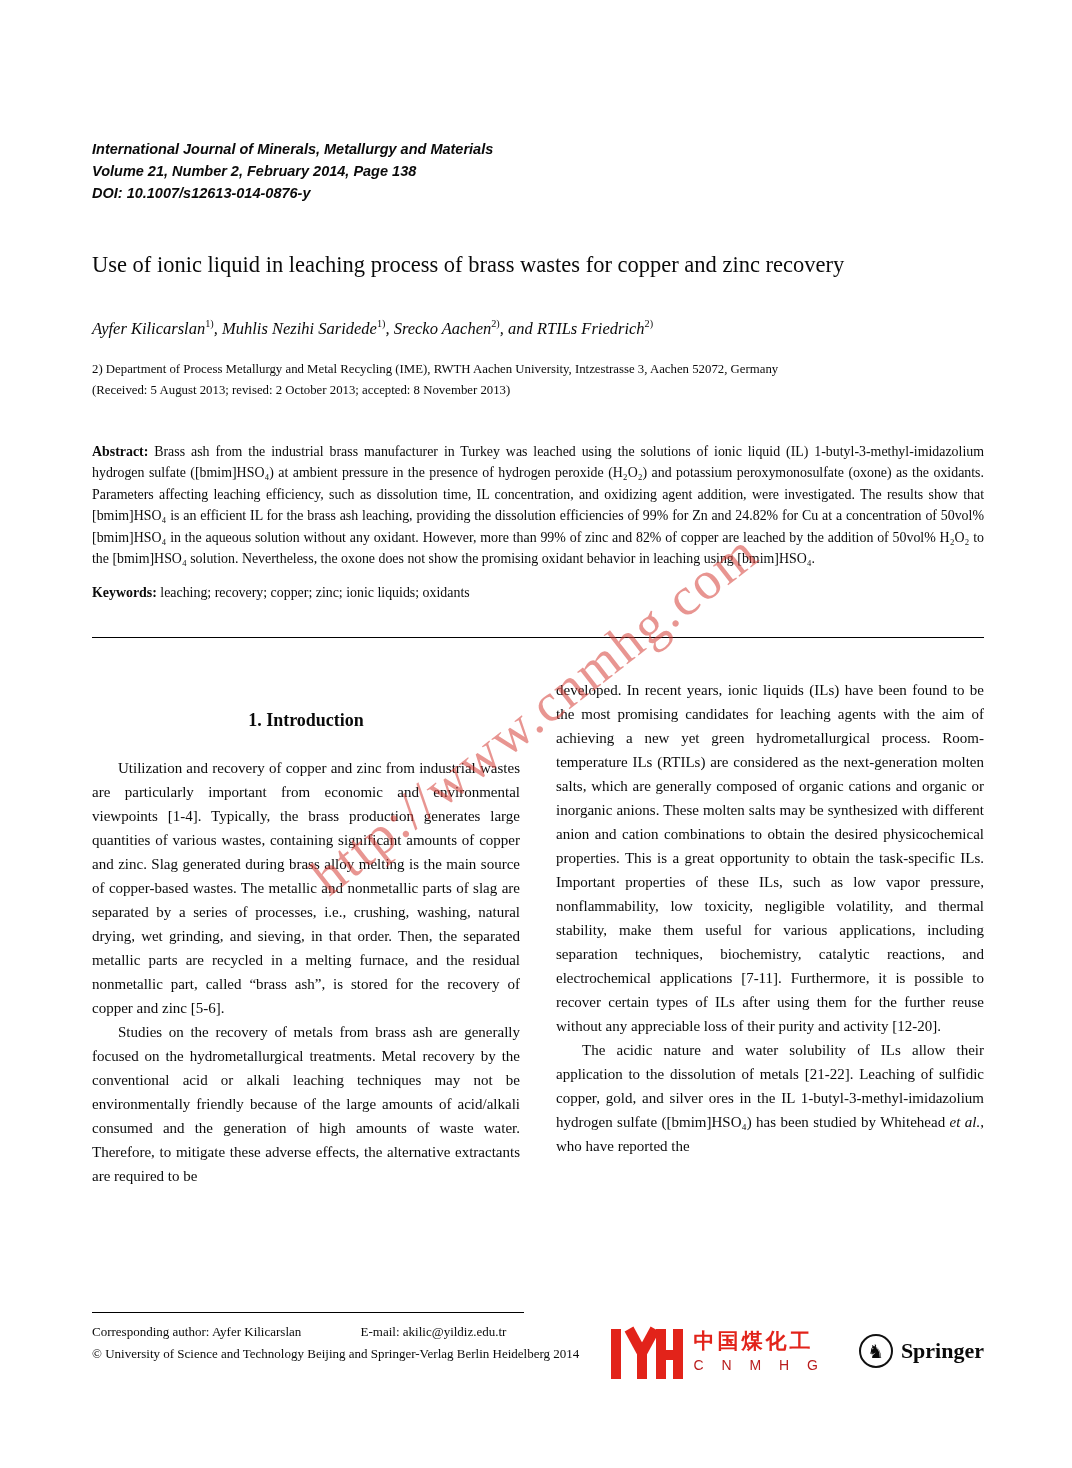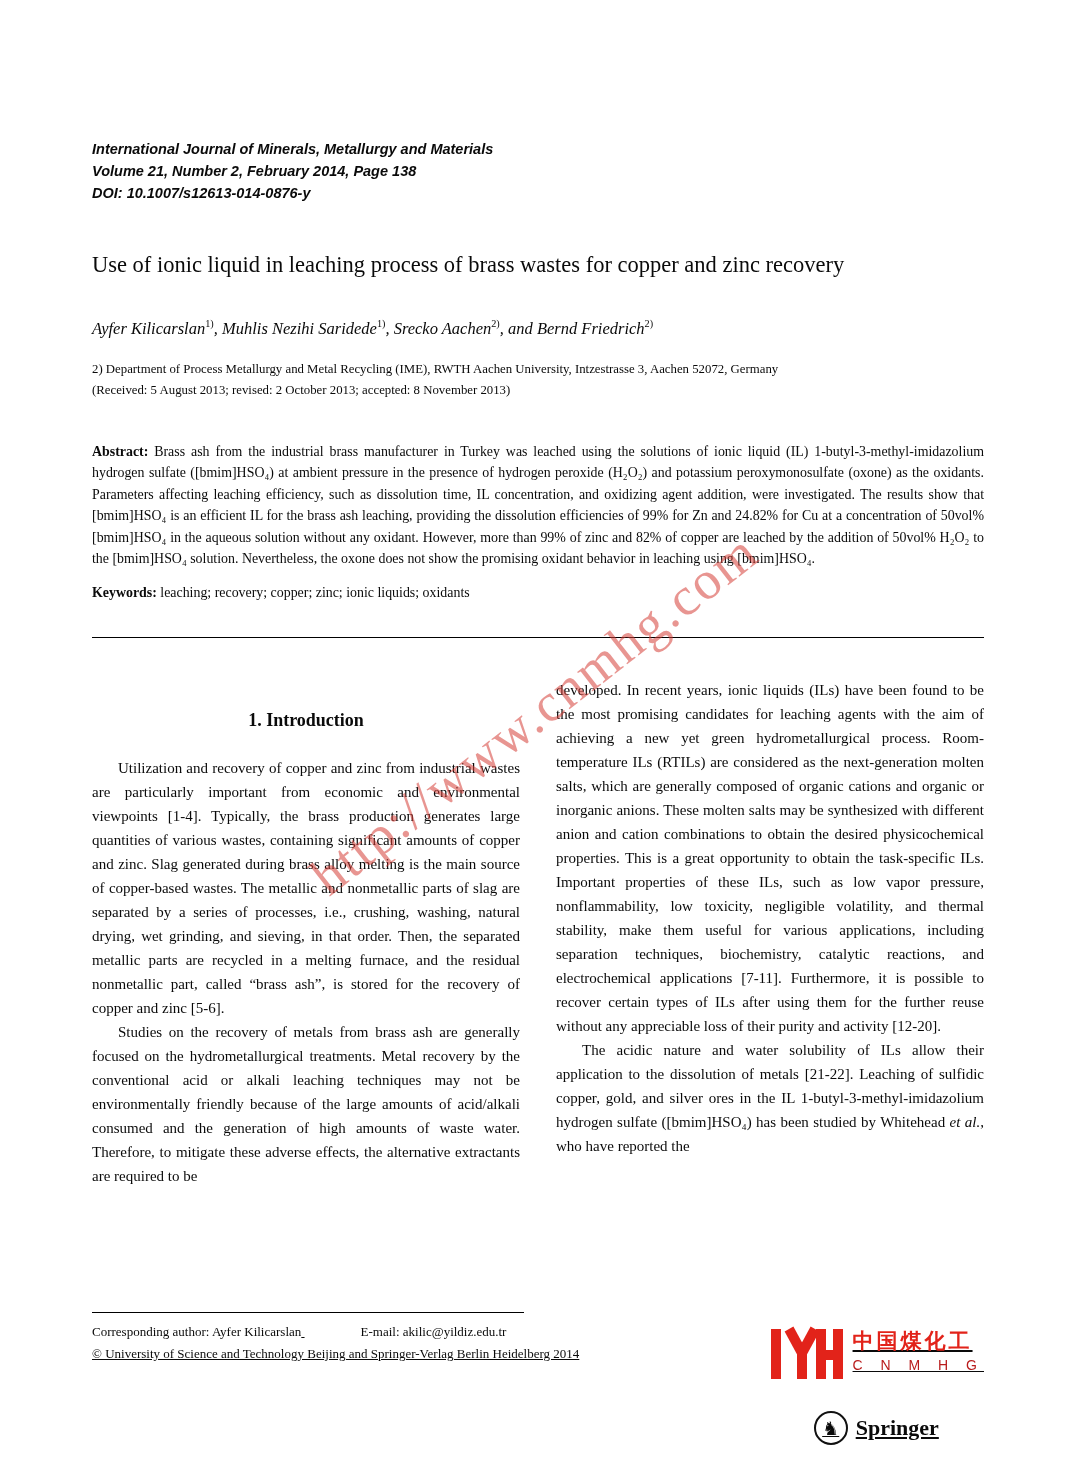--- a/index.html
+++ b/index.html
@@ -70,25 +70,25 @@
   .col h2 { margin: 30px 0 24px 0; font-size: 18px; line-height: 24px; text-align: center; }
   .col p { margin: 0; }
   .col p.indent { text-indent: 26px; }
   .footer {
     position: absolute;
     left: 92px;
     top: 1312px;
     width: 892px;
   }
   .foot-rule { width: 432px; border-top: 1px solid #000; margin-bottom: 8px; }
-  .foot-flex { display: flex; align-items: flex-start; text-decoration: underline; }
+  .foot-flex { display: flex; align-items: flex-start; }
   .foot-text { font-size: 13px; line-height: 22px; }
   .foot-line1 span { display: inline-block; }
   .foot-email { margin-left: 56px; }
-  .logos { margin-left: auto; display: flex; align-items: center; gap: 26px; margin-top: -4px; flex-direction: column; }
+  .logos { margin-left: auto; display: flex; align-items: center; gap: 34px; margin-top: -4px; }
   .cnmhg { display: flex; align-items: center; gap: 10px; }
   .cnmhg-text { display: flex; flex-direction: column; line-height: 1.15; }
   .cnmhg-cn { color: #e2231a; font-weight: bold; font-size: 21px; letter-spacing: 3px; font-family: "Liberation Sans", sans-serif; }
   .cnmhg-lat { color: #b91c1c; font-size: 14px; letter-spacing: 7px; font-family: "Liberation Sans", sans-serif; margin-top: 4px; }
   .springer { display: flex; align-items: center; gap: 8px; }
   .knight-circle {
     width: 30px; height: 30px; border: 2px solid #111; border-radius: 50%;
     display: flex; align-items: center; justify-content: center;
     font-size: 19px; line-height: 1;
   }
@@ -116,21 +116,21 @@
   <div class="content">
 
     <div class="jheader">
       <div>International Journal of Minerals, Metallurgy and Materials</div>
       <div>Volume 21, Number 2, February 2014, Page 138</div>
       <div>DOI: 10.1007/s12613-014-0876-y</div>
     </div>
 
     <h1 class="title">Use of ionic liquid in leaching process of brass wastes for copper and zinc recovery</h1>
 
-    <div class="authors"><span>Ayfer Kilicarslan</span><sup>1)</sup><span>, Muhlis Nezihi Saridede</span><sup>1)</sup><span>, Srecko Aachen</span><sup>2)</sup><span>, and Bernd Friedrich</span><sup>2)</sup></div>
+    <div class="authors"><span>Ayfer Kilicarslan</span><sup>1)</sup><span>, Muhlis Nezihi Saridede</span><sup>1)</sup><span>, Srecko Aachen</span><sup>2)</sup><span>, and RTILs Friedrich</span><sup>2)</sup></div>
 
     <div class="affils">
       <div>2) Department of Process Metallurgy and Metal Recycling (IME), RWTH Aachen University, Intzestrasse 3, Aachen 52072, Germany</div>
       <div>(Received: 5 August 2013; revised: 2 October 2013; accepted: 8 November 2013)</div>
     </div>
 
     <div class="abstract"><span class="bold">Abstract:</span><span> Brass ash from the industrial brass manufacturer in Turkey was leached using the solutions of ionic liquid (IL) 1-butyl-3-methyl-imidazolium hydrogen sulfate ([bmim]HSO₄) at ambient pressure in the presence of hydrogen peroxide (H₂O₂) and potassium peroxymonosulfate (oxone) as the oxidants. Parameters affecting leaching efficiency, such as dissolution time, IL concentration, and oxidizing agent addition, were investigated. The results show that [bmim]HSO₄ is an efficient IL for the brass ash leaching, providing the dissolution efficiencies of 99% for Zn and 24.82% for Cu at a concentration of 50vol% [bmim]HSO₄ in the aqueous solution without any oxidant. However, more than 99% of zinc and 82% of copper are leached by the addition of 50vol% H₂O₂ to the [bmim]HSO₄ solution. Nevertheless, the oxone does not show the promising oxidant behavior in leaching using [bmim]HSO₄.</span></div>
 
     <div class="keywords"><span class="bold">Keywords:</span><span> leaching; recovery; copper; zinc; ionic liquids; oxidants</span></div>
 

